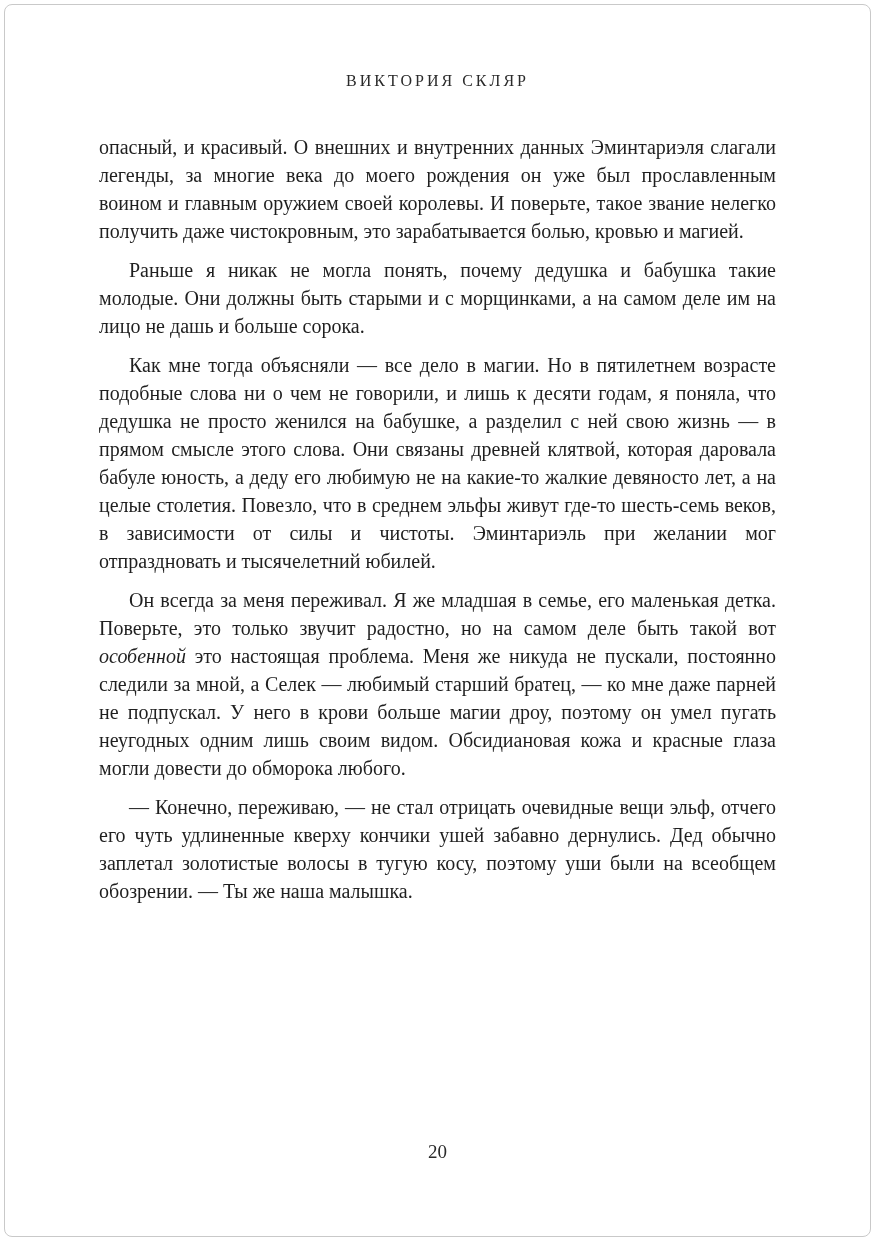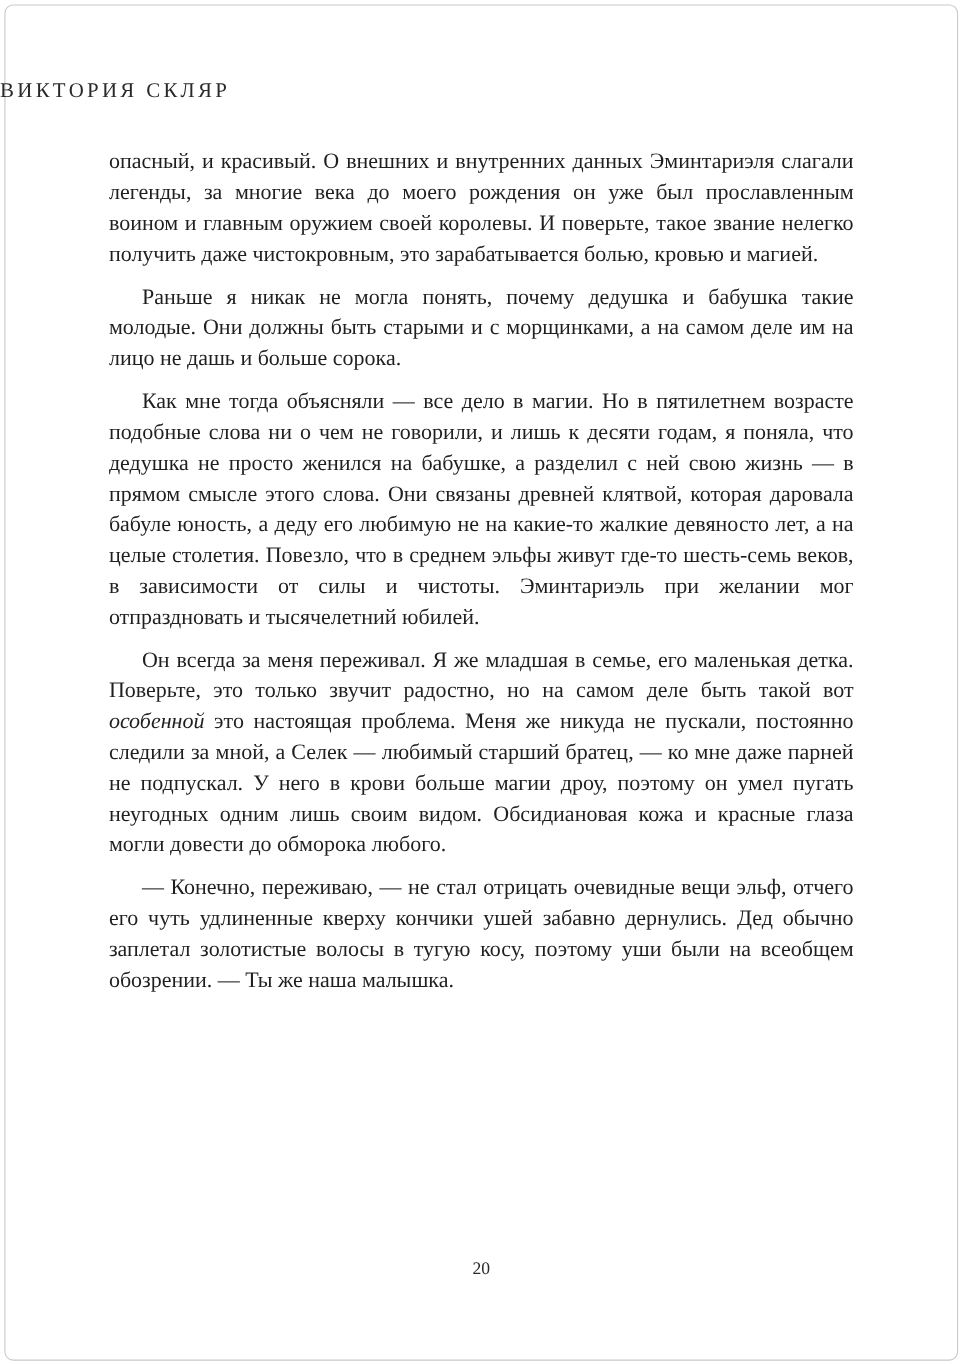--- a/index.html
+++ b/index.html
@@ -20,22 +20,22 @@
     inset: 4px;
     border: 1px solid #c9c9c9;
     border-radius: 8px;
     pointer-events: none;
   }
   .running-head {
     position: absolute;
     top: 72px;
     left: 0;
     right: 0;
-    text-align: left;
-    font-size: 19px;
+    text-align: center;
+    font-size: 16px;
     letter-spacing: 3px;
     color: #2a2a2a;
   }
   .text-block {
     position: absolute;
     top: 122px;
     left: 88px;
     width: 699px;
     font-size: 20px;
     line-height: 28px;
@@ -52,21 +52,21 @@
   }
   .italic {
     font-style: italic;
   }
   .page-footer {
     position: absolute;
     bottom: 78px;
     left: 0;
     right: 0;
     text-align: center;
-    font-size: 16px;
+    font-size: 19px;
     color: #2a2a2a;
   }
 </style>
 </head>
 <body>
 
 <div class="page-frame"></div>
 
 <div class="running-head">ВИКТОРИЯ СКЛЯР</div>
 

